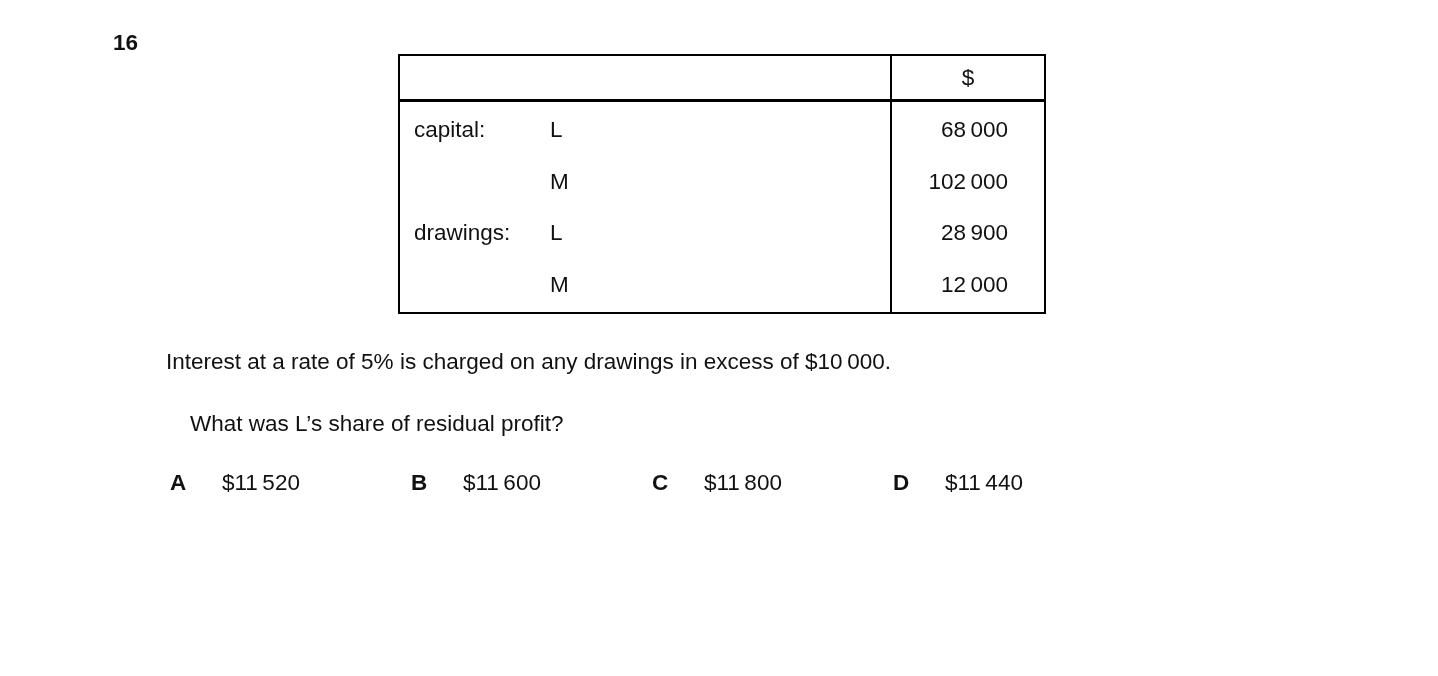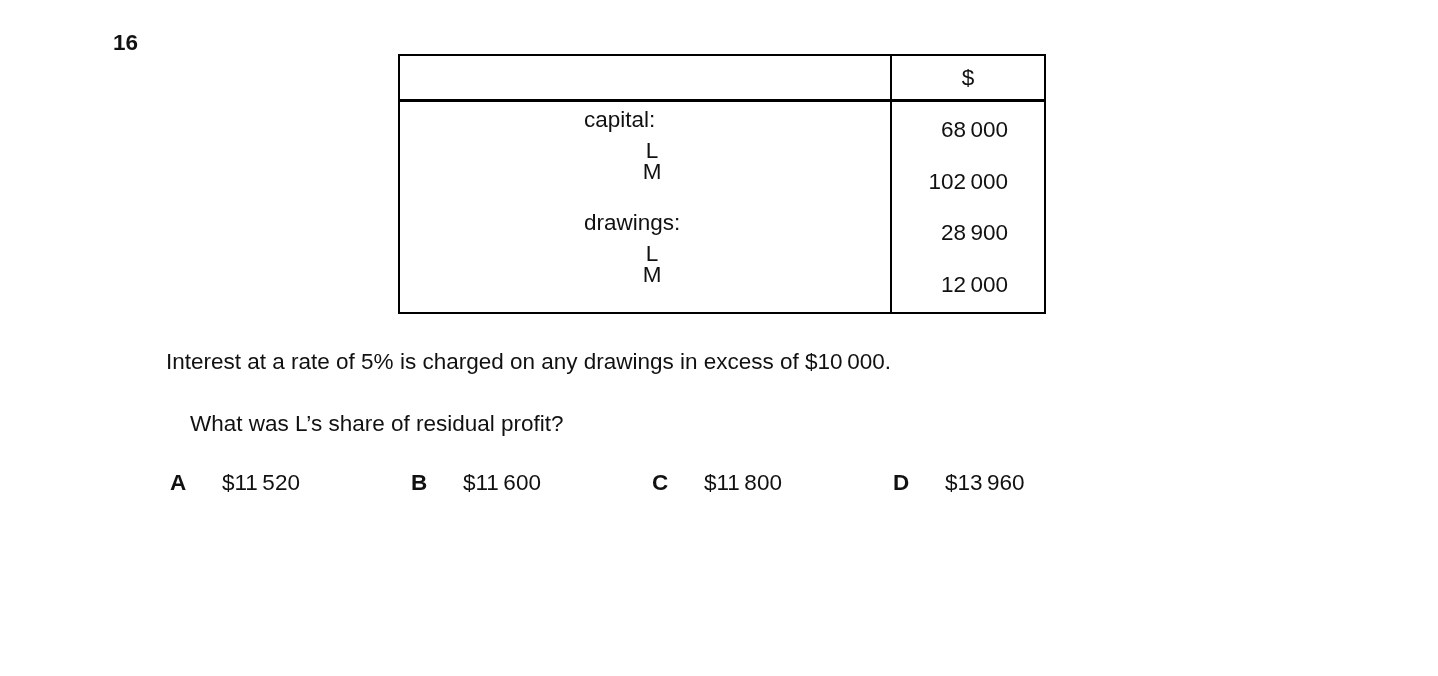--- a/index.html
+++ b/index.html
@@ -30,21 +30,21 @@
   .th-blank { height: 46px; border-bottom: 3px solid #000; }
   .th-currency {
     height: 46px;
     border-bottom: 3px solid #000;
     border-left: 2px solid #000;
     display: flex; align-items: center; justify-content: center;
   }
   .tbody-left { padding: 2px 0; }
   .tbody-right { border-left: 2px solid #000; padding: 2px 0; }
   .trow { height: 51.5px; display: flex; align-items: center; }
-  .tbody-left .trow { padding-left: 14px; flex-direction: column; }
+  .tbody-left .trow { padding-left: 14px; }
   .tlabel { display: inline-block; min-width: 136px; }
   .tbody-right .trow { justify-content: flex-end; padding-right: 36px; }
 
   .note1 { margin-top: 33px; }
   .note2 { margin-top: 32px; }
   .prompt { margin-top: 31px; margin-left: 24px; }
 
   .options { display: flex; margin: 28px 0 0 4px; }
   .option { width: 241px; flex: none; display: flex; }
   .option:last-child { width: auto; }
@@ -101,19 +101,19 @@
         <div class="option">
           <span class="option-letter">B</span>
           <span class="option-value">$11 600</span>
         </div>
         <div class="option">
           <span class="option-letter">C</span>
           <span class="option-value">$11 800</span>
         </div>
         <div class="option">
           <span class="option-letter">D</span>
-          <span class="option-value">$13 960</span>
+          <span class="option-value">$11 440</span>
         </div>
       </div>
 
     </div>
   </div>
 </div>
 
 </body></html>

